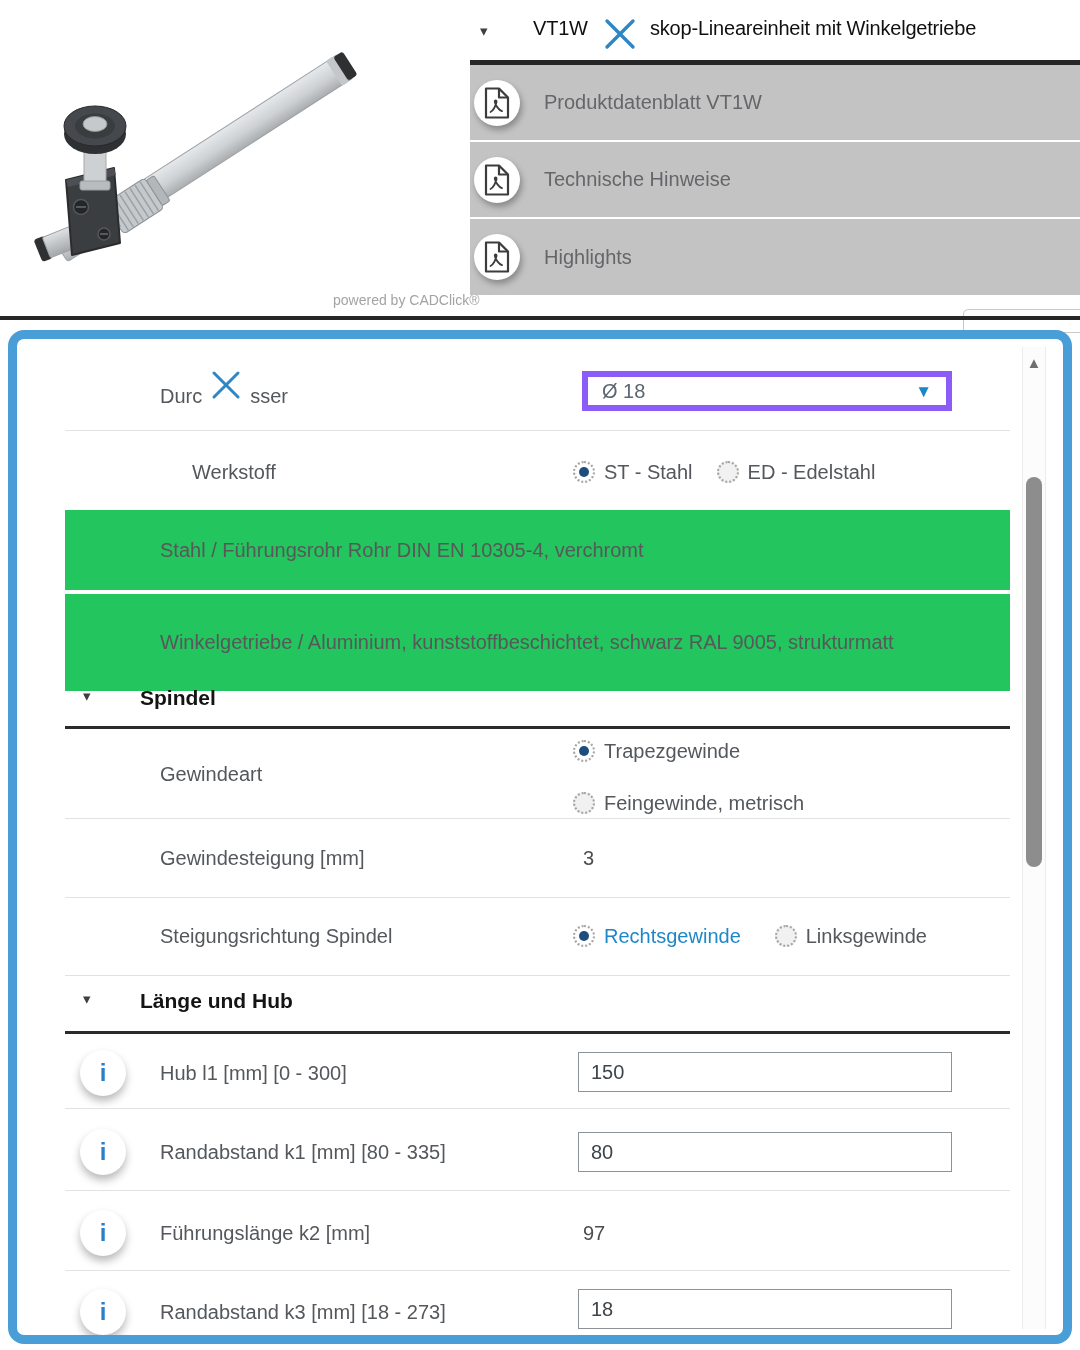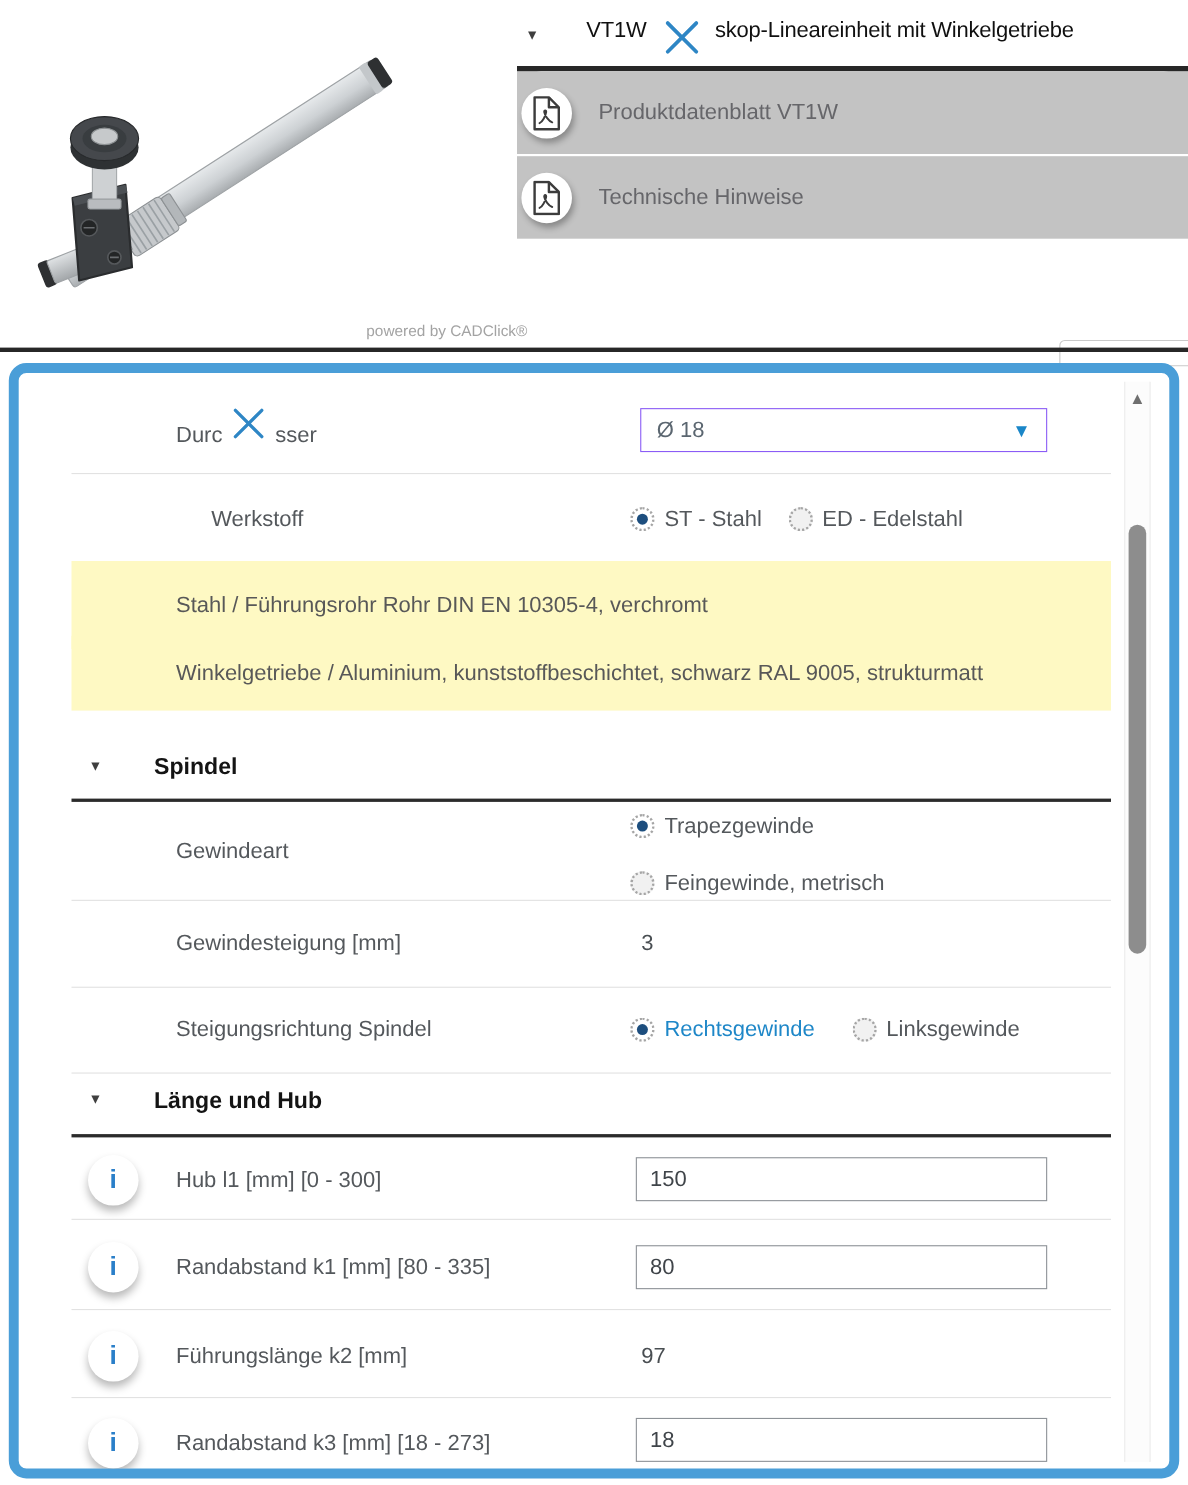--- a/index.html
+++ b/index.html
@@ -37,21 +37,21 @@
   }
   .pc { position:absolute; inset:0; overflow:hidden; }
 
   .sep  { position:absolute; left:48px; width:945px; height:1px; background:#e2e2e2; }
   .rule { position:absolute; left:48px; width:945px; height:3px; background:#2b2b2b; }
 
   .sect-caret { font-size:15px; color:#3f3f3f; }
   .sect-title { font-size:21px; font-weight:700; color:#141414; white-space:nowrap; }
 
   .dd {
-    display:flex; align-items:center; border:1px solid #8b5cf6; background:#fff;
+    display:flex; align-items:center; border:6px solid #8b5cf6; background:#fff;
     padding:0 14px; font-size:20px; color:#5b6670;
   }
   .dd-arrow { margin-left:auto; color:#1a86c8; font-size:17px; line-height:1; }
 
   .tin {
     border:1px solid #8d9297; background:#fff; font-family:inherit;
     font-size:20px; color:#3f4449; padding:0 12px; width:374px; height:40px;
   }
 
   .ropt { display:inline-flex; align-items:center; gap:9px; }
@@ -60,21 +60,21 @@
     background:#ffffff; display:inline-block; position:relative; flex:none;
   }
   .radio.unsel { background:#f1f1f1; }
   .radio.sel::after {
     content:""; position:absolute; left:4px; top:4px; width:10px; height:10px;
     border-radius:50%; background:#1d4e7e;
   }
   .optblue { color:#1e87c8; }
 
   .note {
-    position:absolute; left:48px; width:945px; background:#fef9c3;
+    position:absolute; left:48px; width:945px; background:#22c55e;
     display:flex; align-items:center; padding-left:95px;
     font-size:20px; color:#585858; white-space:nowrap;
   }
 
   .info {
     width:46px; height:46px; border-radius:50%; background:#ffffff; flex:none;
     box-shadow:0 5px 8px rgba(0,0,0,.28); display:flex; align-items:center; justify-content:center;
     font-size:24px; font-weight:700; color:#2a7fc9;
   }
 
@@ -180,20 +180,30 @@
       <span class="circle">
         <svg width="26" height="32" viewBox="0 0 26 32">
           <path d="M2 1.5 h13 l9 9 v20 h-22 z" fill="#fff" stroke="#3c3c3c" stroke-width="2.2" stroke-linejoin="round"></path>
           <path d="M15 1.5 v9 h9" fill="none" stroke="#3c3c3c" stroke-width="2.2" stroke-linejoin="round"></path>
           <path d="M6.5 25 c2.5-1 5.5-6.5 6-10 c.3-2.2-2-2.2-1.7 0 c.4 3 4.2 8.2 7.2 9.2" fill="none" stroke="#3c3c3c" stroke-width="1.8" stroke-linecap="round"></path>
         </svg>
       </span>
       <span class="doclabel">Technische Hinweise</span>
     </div>
 
+    <div class="docrow" style="height:76px;">
+      <span class="circle">
+        <svg width="26" height="32" viewBox="0 0 26 32">
+          <path d="M2 1.5 h13 l9 9 v20 h-22 z" fill="#fff" stroke="#3c3c3c" stroke-width="2.2" stroke-linejoin="round"></path>
+          <path d="M15 1.5 v9 h9" fill="none" stroke="#3c3c3c" stroke-width="2.2" stroke-linejoin="round"></path>
+          <path d="M6.5 25 c2.5-1 5.5-6.5 6-10 c.3-2.2-2-2.2-1.7 0 c.4 3 4.2 8.2 7.2 9.2" fill="none" stroke="#3c3c3c" stroke-width="1.8" stroke-linecap="round"></path>
+        </svg>
+      </span>
+      <span class="doclabel">Highlights</span>
+    </div>
   </div>
 
   <div class="abs partial-btn" style="left:963px; top:309px; width:130px; height:24px;"></div>
   <div class="abs top-rule" style="left:0; top:316px; width:1080px; height:4px;"></div>
 
   <div class="panel">
     <div class="pc">
 
       <div class="abs" style="left:143px; top:34px; display:flex; align-items:center;">
         <span class="lbl">Durc</span>
@@ -217,21 +227,21 @@
           <span class="radio sel"></span>
           <span class="lbl">ST - Stahl</span>
         </span>
         <span class="ropt">
           <span class="radio unsel"></span>
           <span class="lbl">ED - Edelstahl</span>
         </span>
       </div>
 
       <div class="note" style="top:171px; height:80px;">Stahl / Führungsrohr Rohr DIN EN 10305-4, verchromt</div>
-      <div class="note" style="top:239px; height:68px;">Winkelgetriebe / Aluminium, kunststoffbeschichtet, schwarz RAL 9005, strukturmatt</div>
+      <div class="note" style="top:255px; height:97px;">Winkelgetriebe / Aluminium, kunststoffbeschichtet, schwarz RAL 9005, strukturmatt</div>
 
       <span class="abs sect-caret" style="left:66px; top:348px;">▾</span>
       <span class="abs sect-title" style="left:123px; top:347px;">Spindel</span>
       <div class="rule" style="top:387px;"></div>
 
       <div class="abs lbl" style="left:143px; top:421px;">Gewindeart</div>
       <div class="abs" style="left:556px; top:398px; display:flex; flex-direction:column; gap:24px;">
         <span class="ropt">
           <span class="radio sel"></span>
           <span class="lbl">Trapezgewinde</span>

